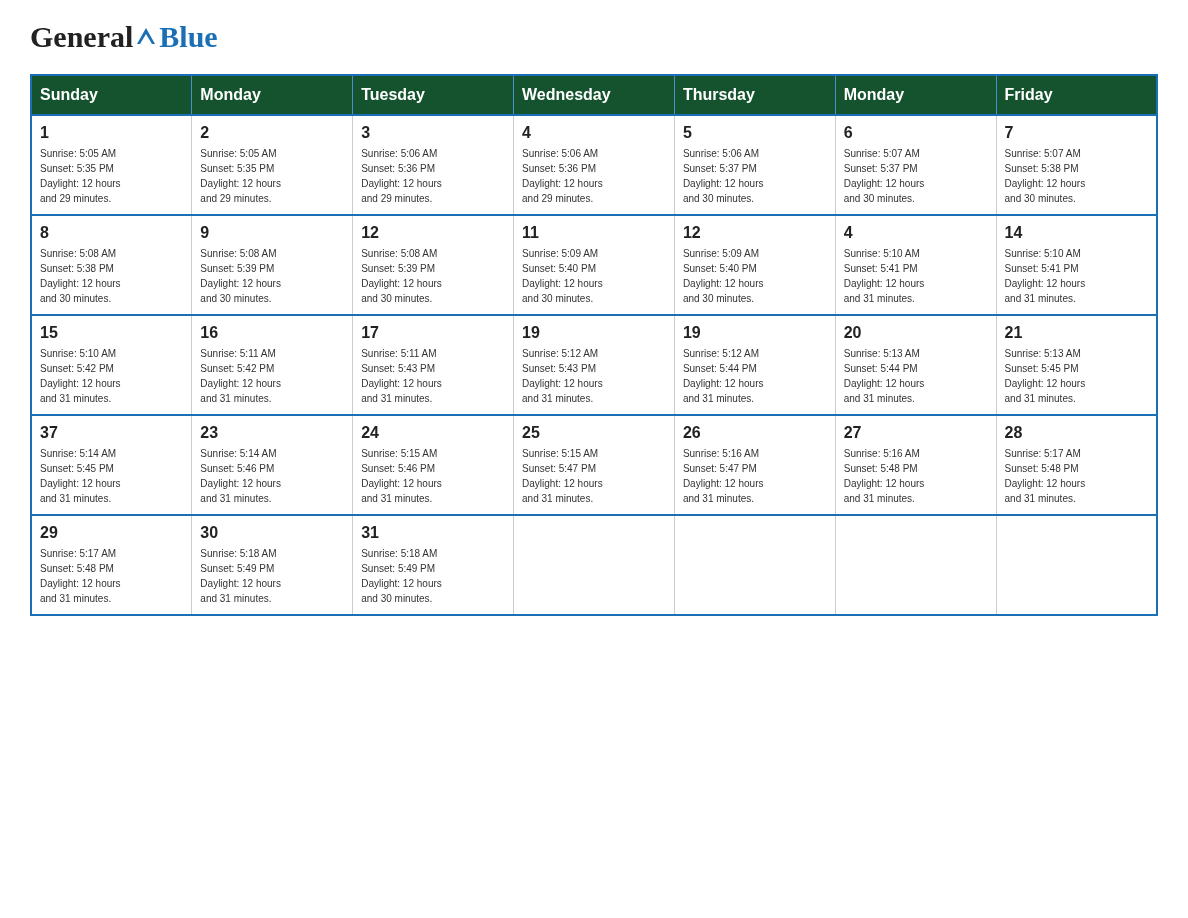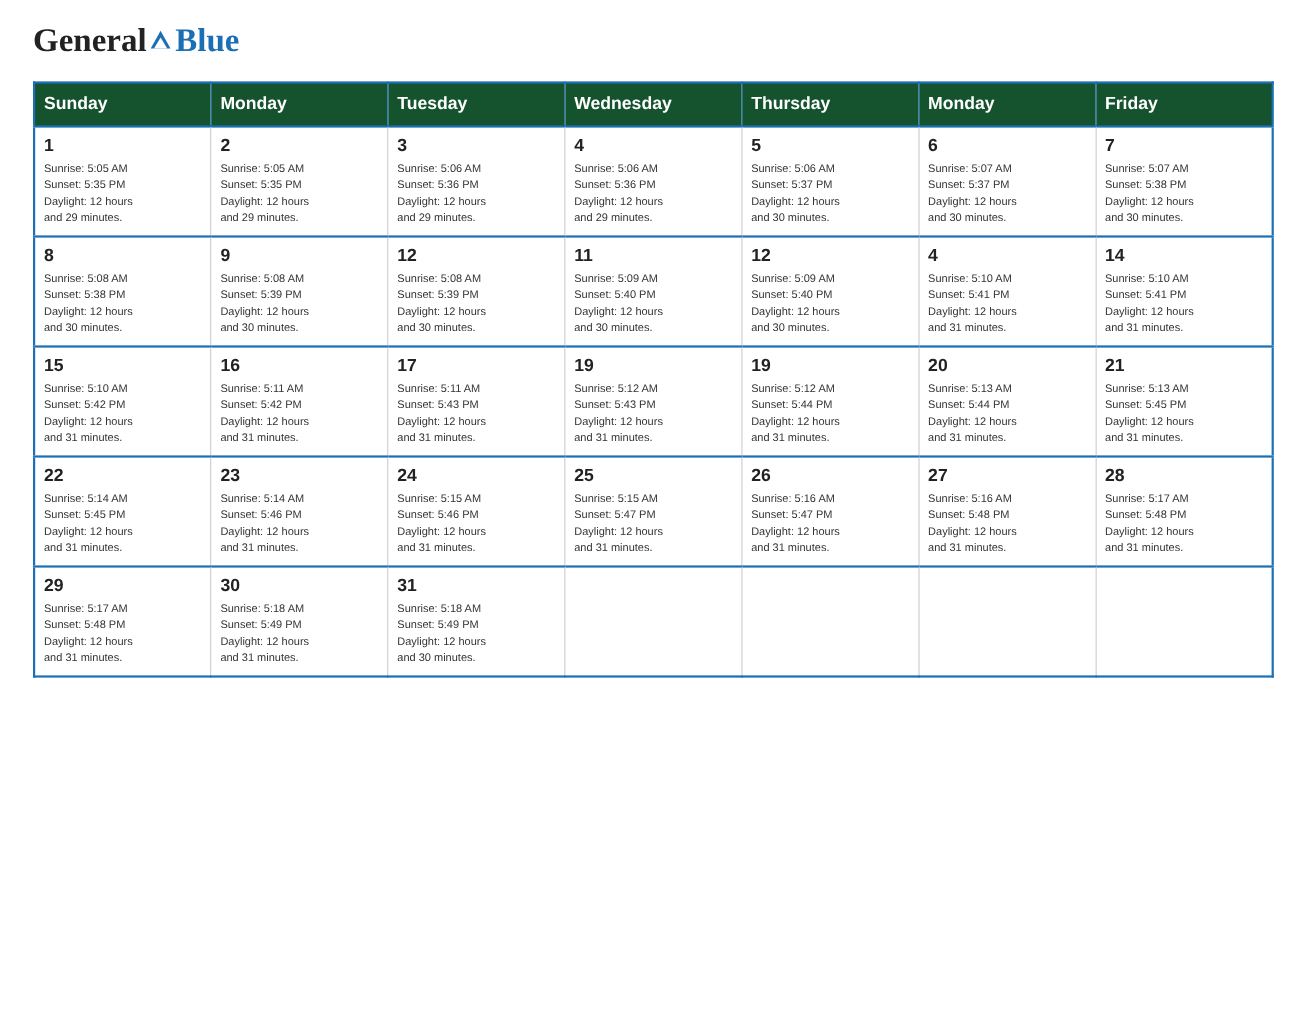--- a/index.html
+++ b/index.html
@@ -312,21 +312,21 @@
         <div class="day-info">
           Sunrise: 5:13 AM<br>
           Sunset: 5:45 PM<br>
           Daylight: 12 hours<br>
           and 31 minutes.
         </div>
       </td>
       </tr>
       <tr>
         <td>
-        <span class="day-number">22</span>
+        <span class="day-number">37</span>
         <div class="day-info">
           Sunrise: 5:14 AM<br>
           Sunset: 5:45 PM<br>
           Daylight: 12 hours<br>
           and 31 minutes.
         </div>
       </td>
         <td>
         <span class="day-number">23</span>
         <div class="day-info">

